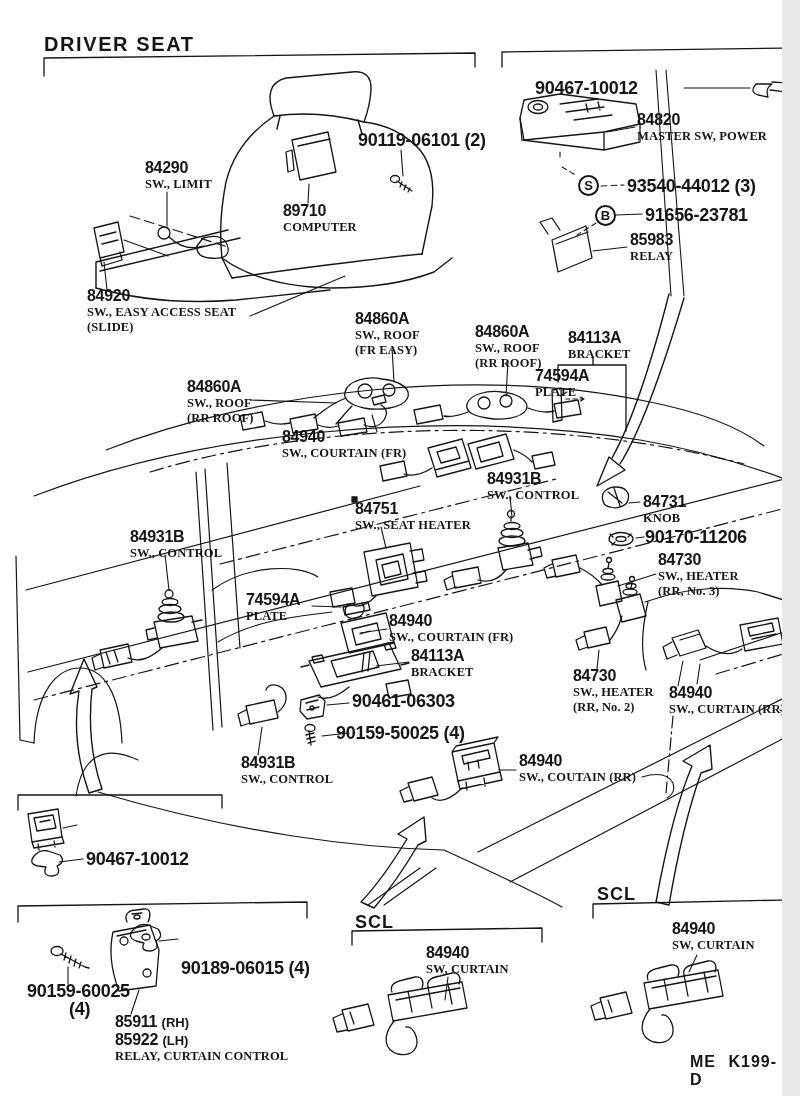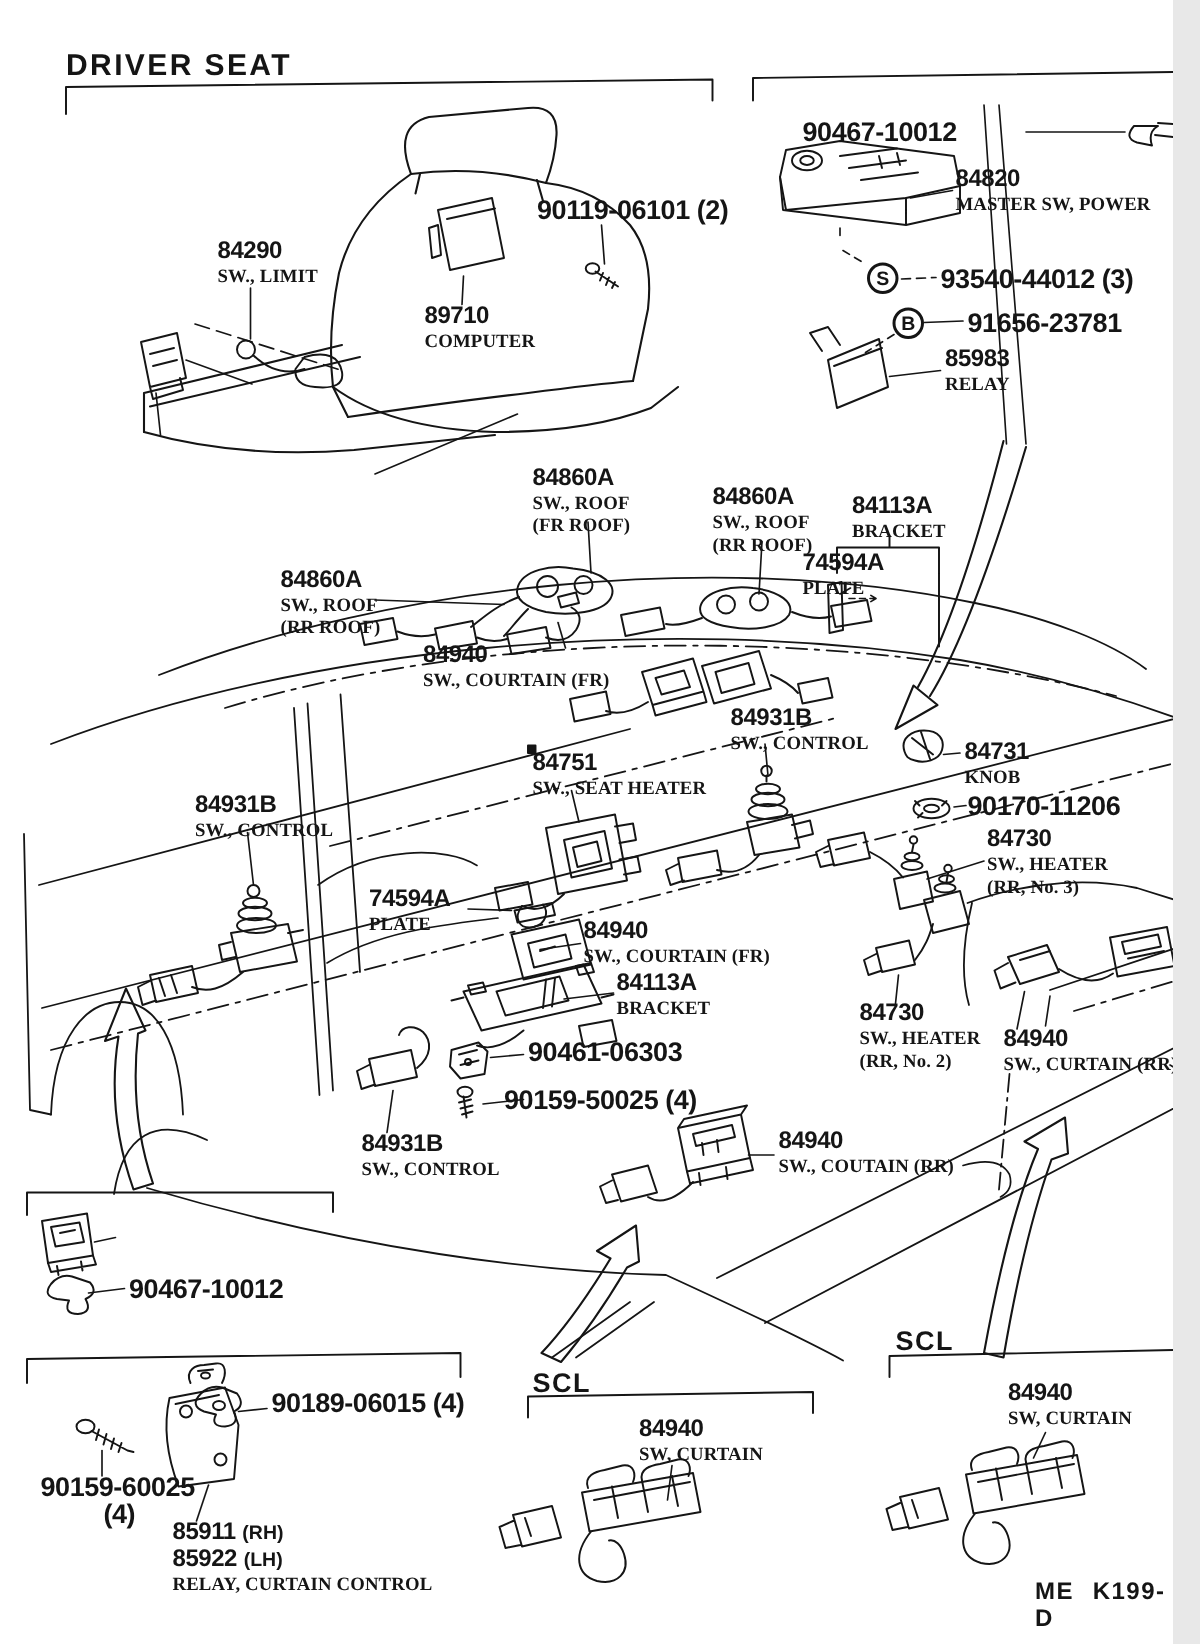--- a/index.html
+++ b/index.html
@@ -286,20 +286,25 @@
     <span class="num">84290</span>
     <span class="desc">SW., LIMIT</span>
   </div>
   <div class="lbl" style="left:283px;top:203px">
     <span class="num">89710</span>
     <span class="desc">COMPUTER</span>
   </div>
   <div class="lbl" style="left:358px;top:131px">
     <span class="num-sm">90119-06101 (2)</span>
   </div>
+  <div class="lbl" style="left:87px;top:288px">
+    <span class="num">84920</span>
+    <span class="desc">SW., EASY ACCESS SEAT</span>
+    <span class="desc">(SLIDE)</span>
+  </div>
   <div class="lbl" style="left:535px;top:79px">
     <span class="num-sm">90467-10012</span>
   </div>
   <div class="lbl" style="left:637px;top:112px">
     <span class="num">84820</span>
     <span class="desc">MASTER SW, POWER</span>
   </div>
   <div class="sym-circle" style="left:578px;top:175px">S</div>
   <div class="lbl" style="left:627px;top:177px">
     <span class="num-sm">93540-44012 (3)</span>
@@ -309,21 +314,21 @@
     <span class="num-sm">91656-23781</span>
   </div>
   <div class="lbl" style="left:630px;top:232px">
     <span class="num">85983</span>
     <span class="desc">RELAY</span>
   </div>
 
   <div class="lbl" style="left:355px;top:311px">
     <span class="num">84860A</span>
     <span class="desc">SW., ROOF</span>
-    <span class="desc">(FR ROOF)</span>
+    <span class="desc">(FR EASY)</span>
   </div>
   <div class="lbl" style="left:475px;top:324px">
     <span class="num">84860A</span>
     <span class="desc">SW., ROOF</span>
     <span class="desc">(RR ROOF)</span>
   </div>
   <div class="lbl" style="left:568px;top:330px">
     <span class="num">84113A</span>
     <span class="desc">BRACKET</span>
   </div>
@@ -396,21 +401,21 @@
     <span class="desc">SW., CURTAIN (RR)</span>
   </div>
   <div class="lbl" style="left:519px;top:753px">
     <span class="num">84940</span>
     <span class="desc">SW., COUTAIN (RR)</span>
   </div>
 
   <div class="lbl" style="left:86px;top:850px">
     <span class="num-sm">90467-10012</span>
   </div>
-  <div class="lbl" style="left:181px;top:926px">
+  <div class="lbl" style="left:181px;top:959px">
     <span class="num-sm">90189-06015 (4)</span>
   </div>
   <div class="lbl" style="left:27px;top:982px">
     <span class="num-sm">90159-60025</span>
     <span class="num-sm ind2">(4)</span>
   </div>
   <div class="lbl" style="left:115px;top:1014px">
     <span class="line"><span class="num" style="display:inline">85911</span> <span class="tag">(RH)</span></span>
     <span class="line"><span class="num" style="display:inline">85922</span> <span class="tag">(LH)</span></span>
     <span class="desc">RELAY, CURTAIN CONTROL</span>

